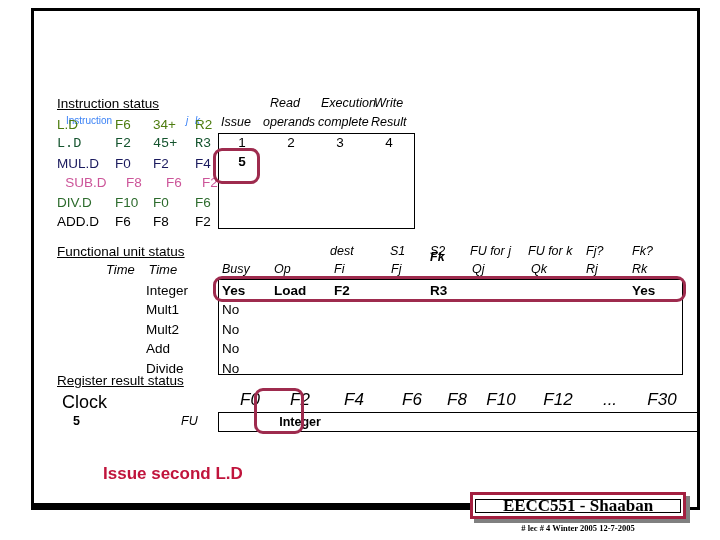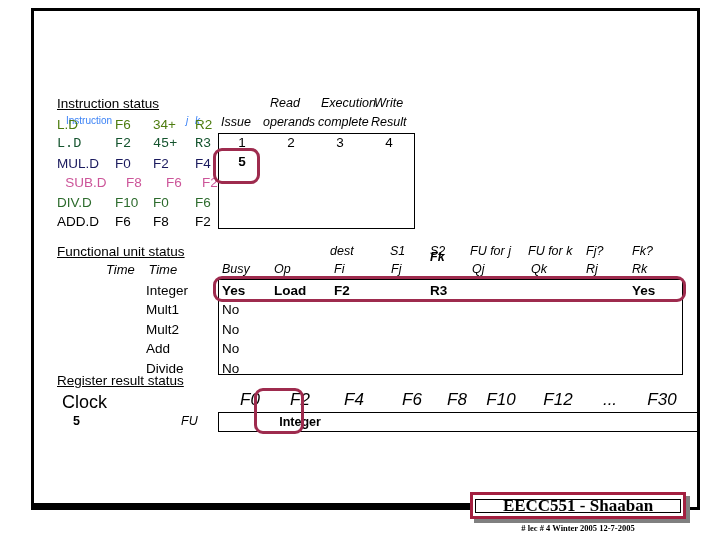--- a/index.html
+++ b/index.html
@@ -305,20 +305,21 @@
       <span style="left: 170px; width: 48px;"></span>
       <span style="left: 215px; width: 48px;"></span>
       <span style="left: 259px; width: 48px;"></span>
       <span style="left: 316px; width: 48px;"></span>
       <span style="left: 368px; width: 48px;"></span>
       <span style="left: 420px; width: 48px;"></span>
     </div>
 
   <div class="hl" style="left:254px;top:388px;width:50px;height:46px;"></div>
 
+  <div class="caption">Issue second L.D</div>
 
   <div class="foot-rule"></div>
   <div class="badge-shadow"></div>
   <div class="badge">
     <div class="badge-inner">EECC551 - Shaaban</div>
   </div>
   <div class="foot-note">#  lec # 4 Winter 2005   12-7-2005</div>
 
 </div>
 

